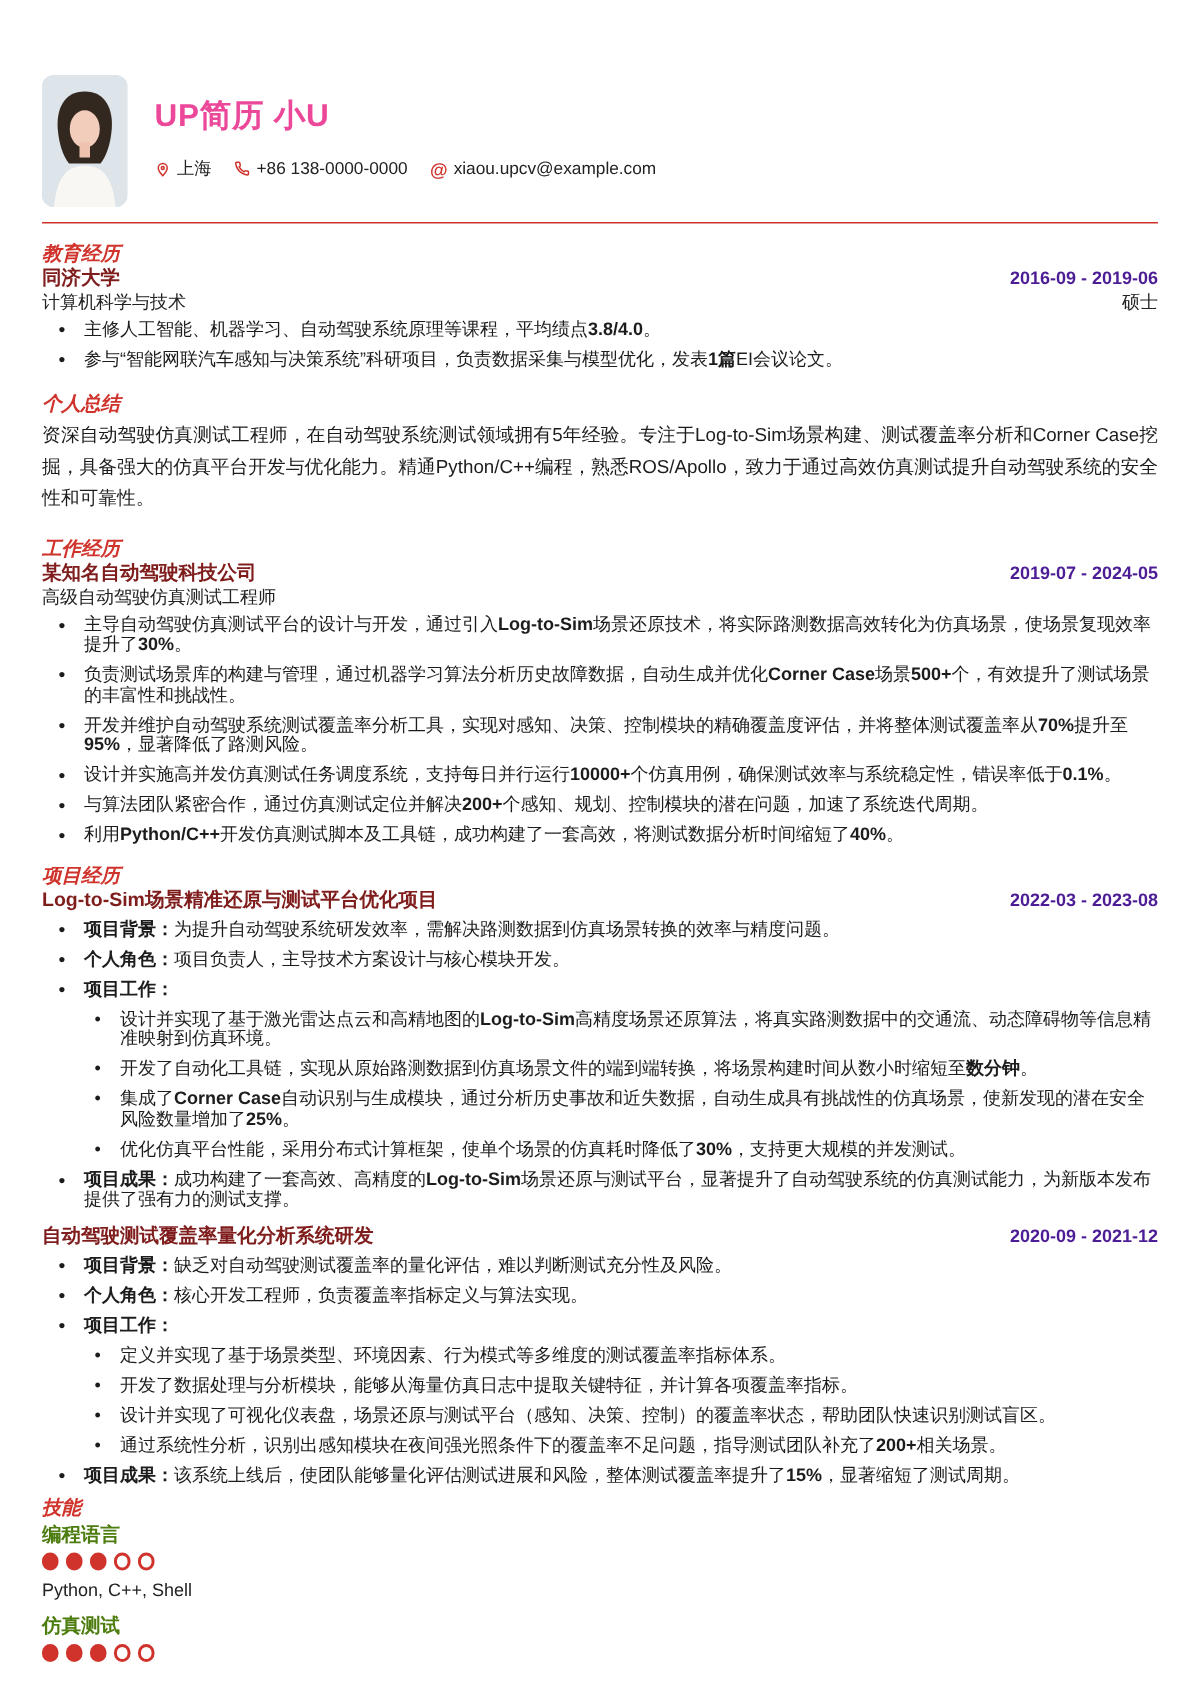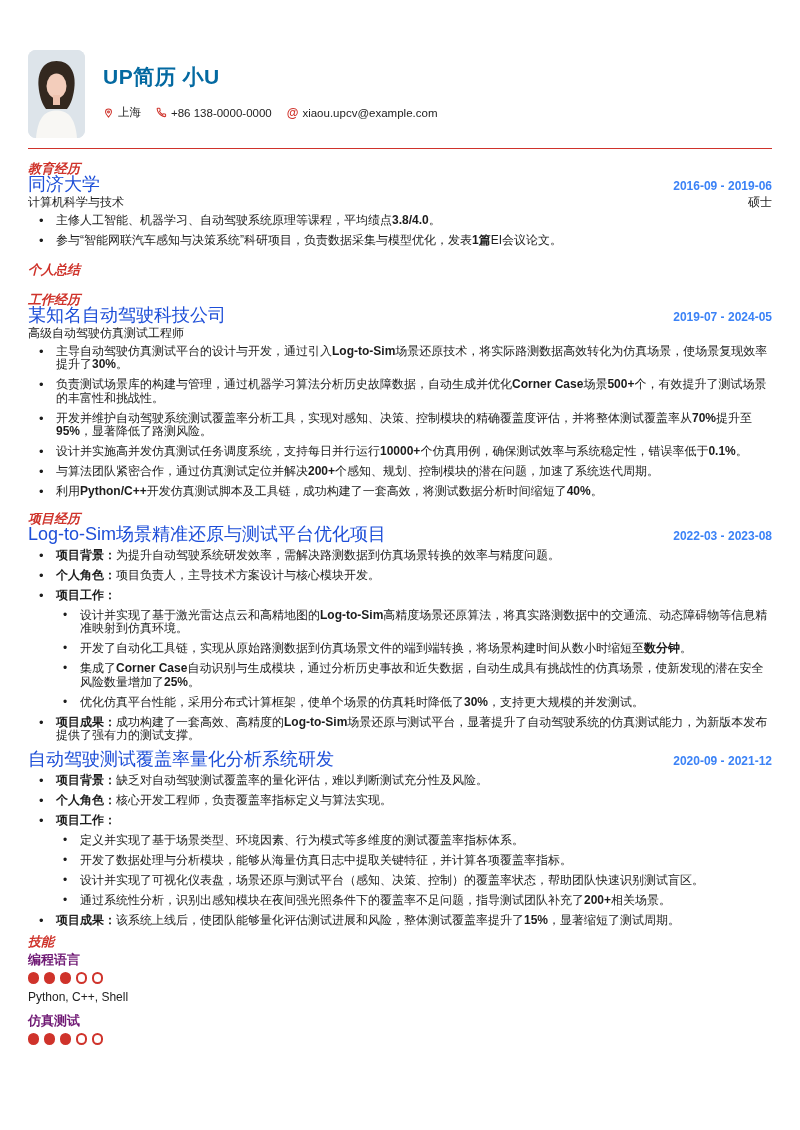--- a/index.html
+++ b/index.html
@@ -7,53 +7,53 @@
   html,body{ width:800px; height:1130px; }
   body{
     background:#fff; overflow:hidden; position:relative;
     font-family:"Liberation Sans","DejaVu Sans",sans-serif;
     color:#1c1c1c; padding:50px 28px 0;
   }
   .header{ display:flex; gap:18px; }
   .photo{ width:57px; height:88px; border-radius:8px; overflow:hidden; flex:0 0 auto; background:#dde4ea; }
   .photo svg{ display:block; }
   .hinfo{ padding-top:13px; }
-  .name{ font-size:21px; font-weight:700; color:#0369a1; letter-spacing:.5px; }
+  .name{ font-size:21px; font-weight:700; color:#ec4899; letter-spacing:.5px; }
   .contact{ display:flex; align-items:center; gap:15px; margin-top:14px; font-size:11.5px; color:#222; }
   .ci{ display:flex; align-items:center; gap:4px; }
   .icn{ display:inline-flex; color:var(--accent); }
   .at{ color:var(--accent); font-weight:700; font-size:12px; line-height:1; }
   .divider{ border:none; border-top:1.5px solid var(--accent); margin-top:10px; }
 
   .section{ margin-top:12px; }
   .stitle{ color:var(--accent); font-size:13px; line-height:15px; font-weight:700;font-style:italic; }
   .erow{ display:flex; justify-content:space-between; align-items:baseline; margin-top:1px; }
-  .etitle{ font-size:18px; line-height:15px; font-weight:400; color:#1d4ed8; }
-  .edate{ font-size:12px; line-height:15px; font-weight:700; color:#3b82f6; white-space:nowrap; }
+  .etitle{ font-size:13px; line-height:15px; font-weight:700; color:#7f1d1d; }
+  .edate{ font-size:12px; line-height:15px; font-weight:700; color:#4c1d95; white-space:nowrap; }
   .erow2{ display:flex; justify-content:space-between; font-size:12px; line-height:14px; color:#222; margin-top:1px; }
 
   ul.bullets{ list-style:none; margin-top:5px; }
   ul.bullets>li{ position:relative; padding-left:28px; font-size:12px; line-height:13.5px; margin-bottom:6.5px; }
   ul.bullets>li::before{ content:"•"; position:absolute; left:11px; top:0; font-size:13px; color:#1c1c1c; }
   ul.sub{ list-style:none; margin-top:1px; }
   ul.sub>li{ position:relative; padding-left:24px; font-size:12px; line-height:13.5px; margin:6.5px 0 6.5px 0; }
   ul.sub>li::before{ content:"•"; position:absolute; left:7px; top:0; font-size:12px; color:#1c1c1c; }
   .b{ font-weight:700; }
 
   .summary-sec{ margin-top:14px; }
   .summary-text{ margin-top:4px; font-size:12.5px; line-height:21px; color:#1c1c1c; text-align:justify; }
 
   .work-sec{ margin-top:15px; }
   .proj-sec{ }
   .proj-item + .proj-item{ margin-top:9px; }
 
   .skills-sec{ margin-top:7px; }
   .skill-group{ margin-top:3px; }
   .skill-group + .skill-group{ margin-top:9px; }
-  .skill-name{ font-size:13px; font-weight:700; line-height:15px; color:#701a75; }
+  .skill-name{ font-size:13px; font-weight:700; line-height:15px; color:#4d7c0f; }
   .skill-dots{ display:flex; gap:5px; margin-top:5px; }
   .dot{ width:11px; height:12px; border-radius:6px; border:2px solid var(--accent); background:#fff; }
   .dot.filled{ background:var(--accent); }
   .skill-detail{ margin-top:6px; font-size:12px; line-height:14px; color:#222; }
 </style>
 </head>
 <body>
 
 <header class="header">
   <div class="photo">
@@ -107,20 +107,21 @@
     <span>硕士</span>
   </div>
   <ul class="bullets">
       <li><span>主修人工智能、机器学习、自动驾驶系统原理等课程，平均绩点</span><span class="b">3.8/4.0</span><span>。</span></li>
       <li><span>参与“智能网联汽车感知与决策系统”科研项目，负责数据采集与模型优化，发表</span><span class="b">1篇</span><span>EI会议论文。</span></li>
     </ul>
 </section>
 
 <section class="section summary-sec">
   <h2 class="stitle">个人总结</h2>
+  <p class="summary-text">资深自动驾驶仿真测试工程师，在自动驾驶系统测试领域拥有5年经验。专注于Log-to-Sim场景构建、测试覆盖率分析和Corner Case挖掘，具备强大的仿真平台开发与优化能力。精通Python/C++编程，熟悉ROS/Apollo，致力于通过高效仿真测试提升自动驾驶系统的安全性和可靠性。</p>
 </section>
 
 <section class="section work-sec">
   <h2 class="stitle">工作经历</h2>
   <div class="erow">
     <span class="etitle">某知名自动驾驶科技公司</span>
     <span class="edate">2019-07 - 2024-05</span>
   </div>
   <div class="erow2">
     <span>高级自动驾驶仿真测试工程师</span>

